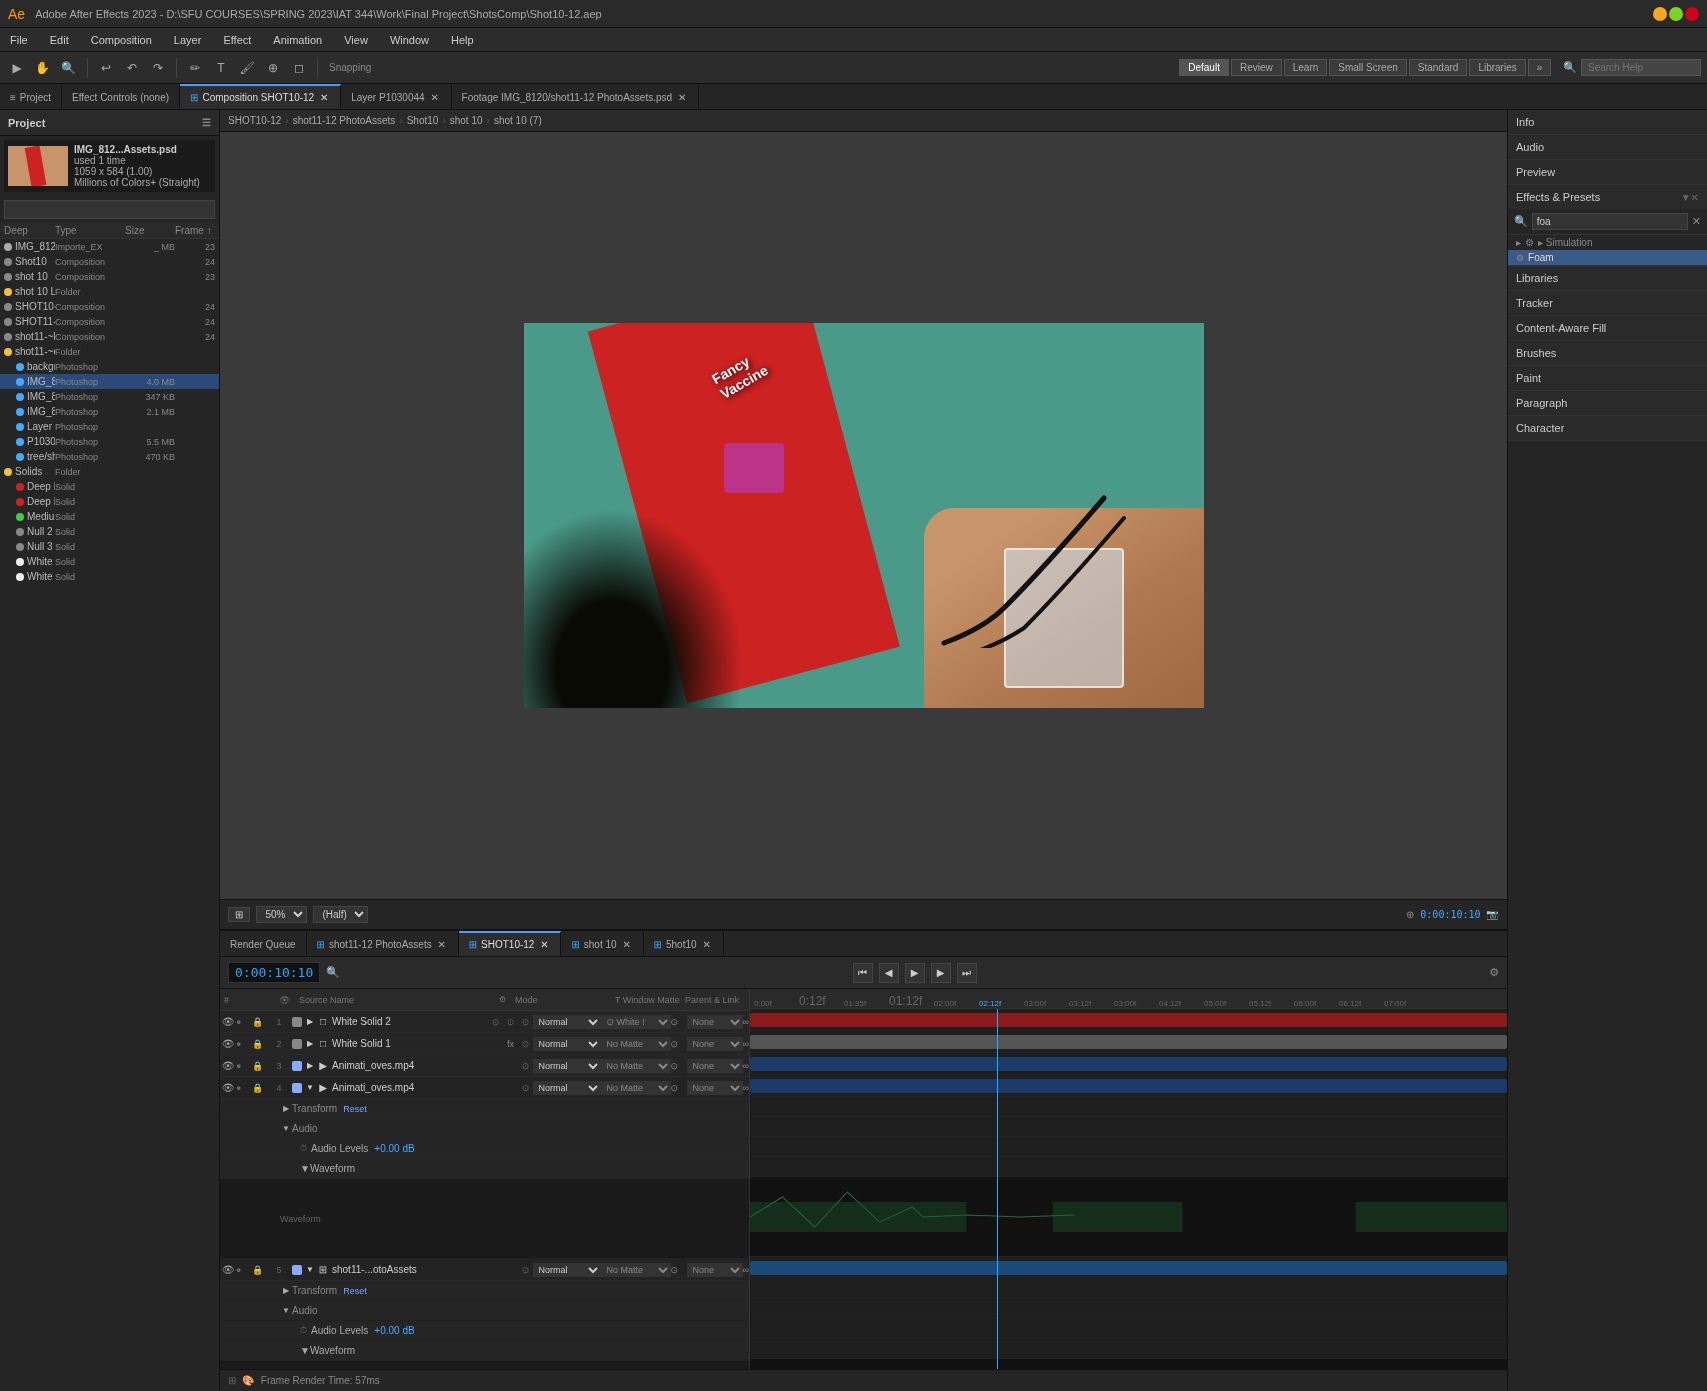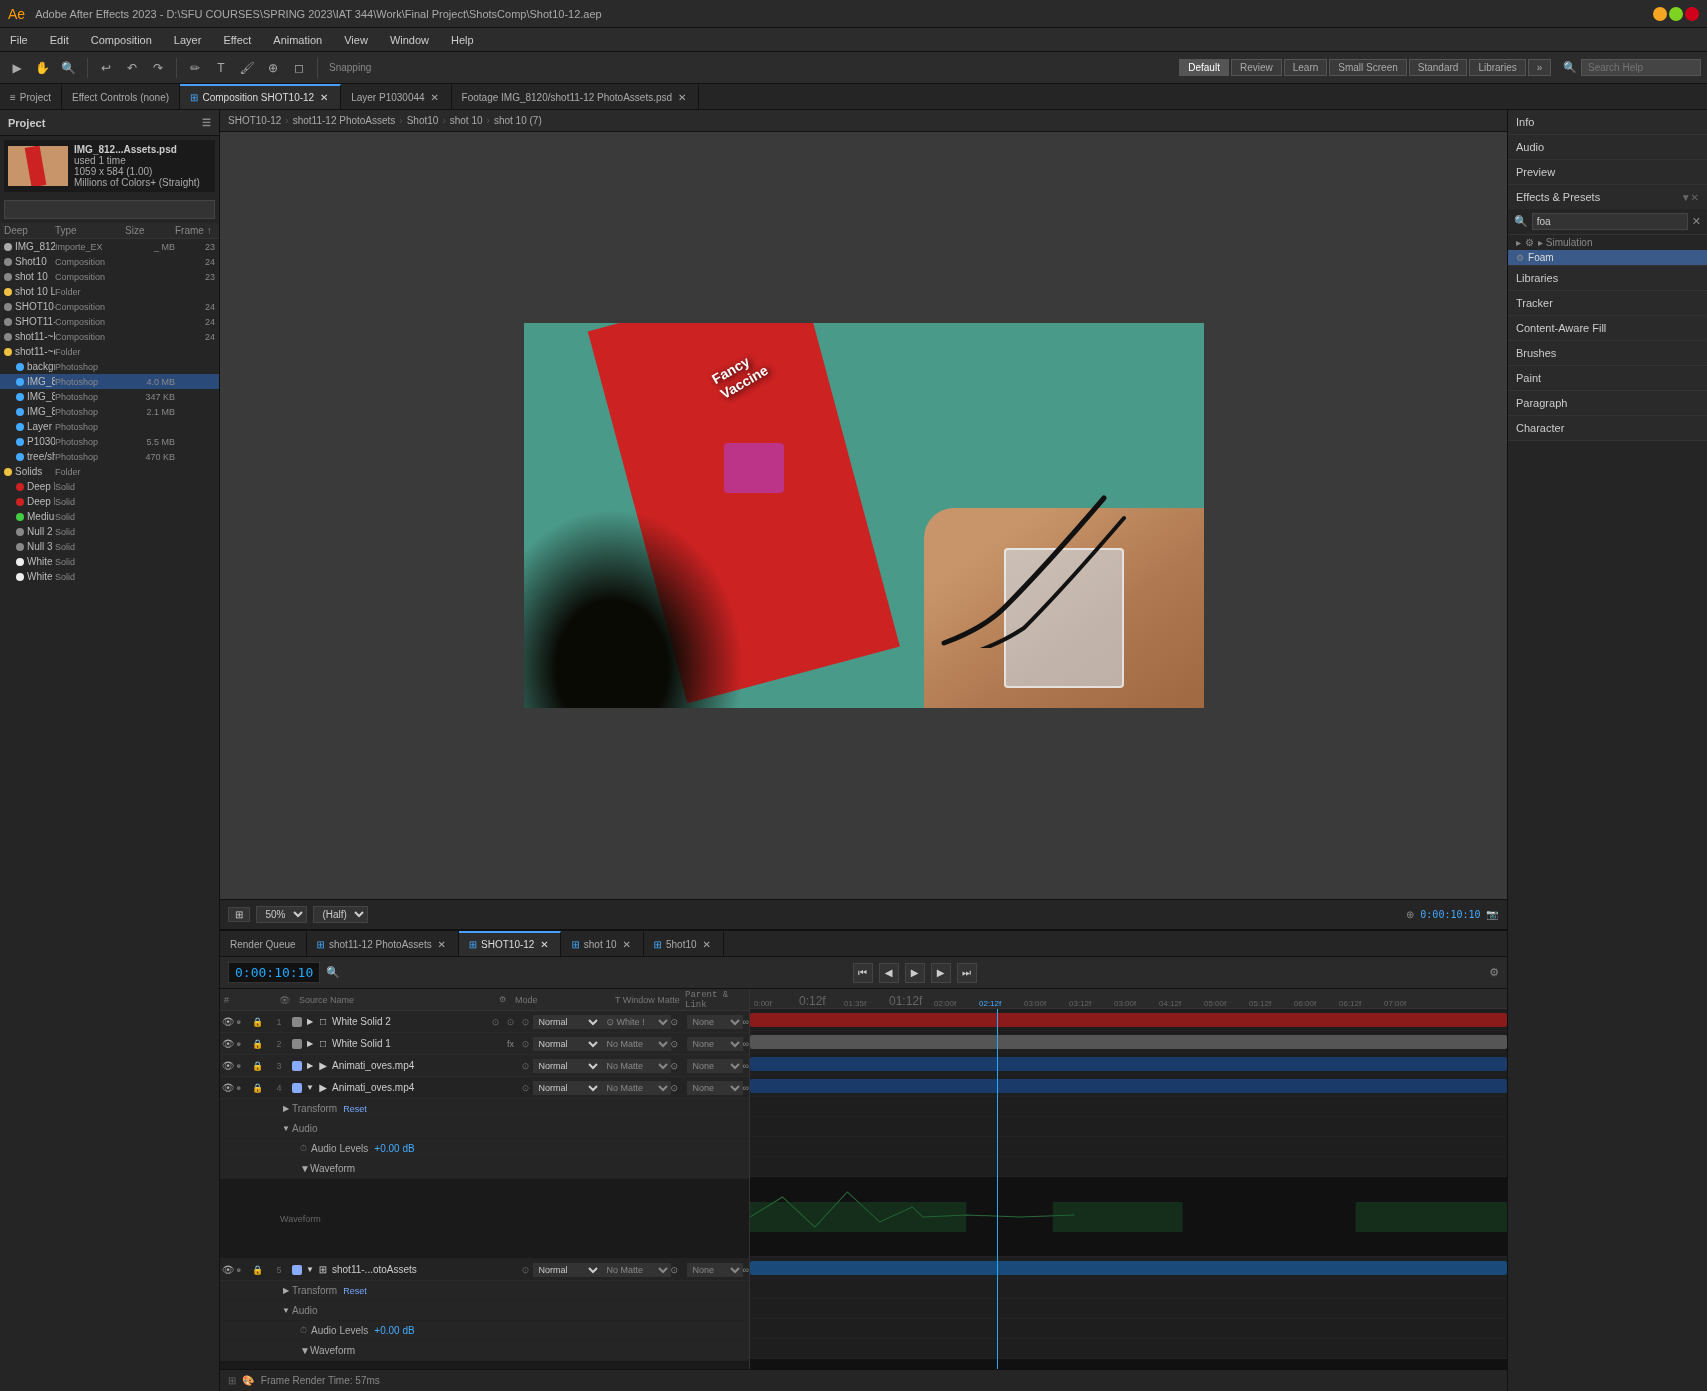--- a/index.html
+++ b/index.html
@@ -508,21 +508,21 @@
 
         <div class="timeline-left">
 
           <div class="tl-header">
             <span style="width:55px; flex-shrink:0;">#</span>
             <span style="width:20px; flex-shrink:0;">👁</span>
             <div class="tl-col-label">Source Name</div>
             <span style="width:16px; flex-shrink:0; font-size:8px;">⚙</span>
             <span style="flex:1;">Mode</span>
             <span style="width:70px; flex-shrink:0;">T Window Matte</span>
-            <span style="width:60px; flex-shrink:0;font-family:Liberation Mono, monospace;">Parent &amp; Link</span>
+            <span style="width:60px; flex-shrink:0;">Parent &amp; Link</span>
           </div>
 
           <div class="layer-row">
             <span class="layer-eye" style="color:#aaa;">👁</span>
             <span style="width:16px; color:#666; font-size:9px;">●</span>
             <span style="width:16px; color:#666; font-size:9px;">🔒</span>
             <span class="layer-num">1</span>
             <span class="layer-color" style="background:#888;"></span>
             <span class="layer-expand">▶</span>
             <span class="layer-icon">□</span>

